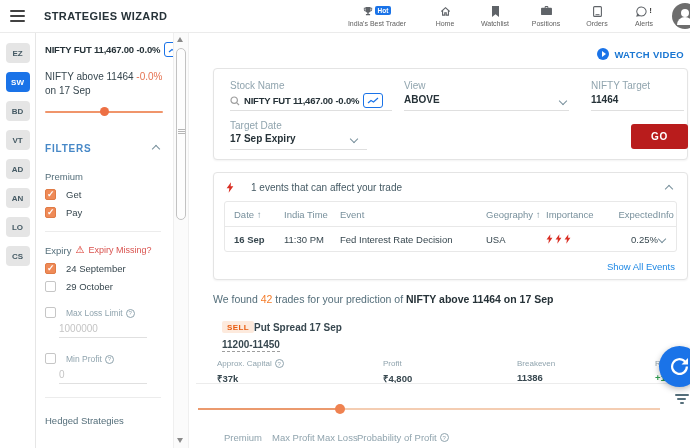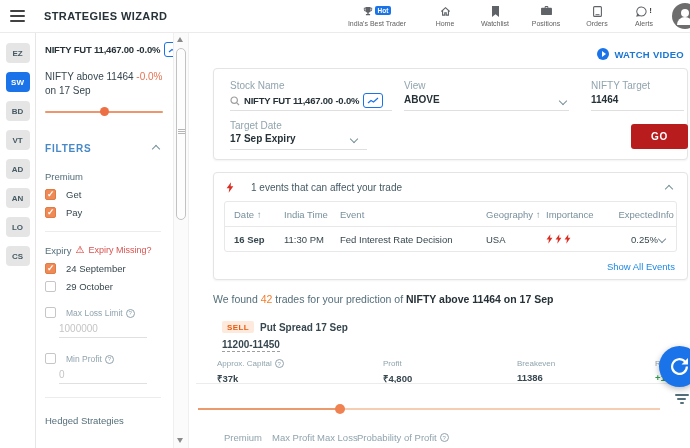--- a/index.html
+++ b/index.html
@@ -88,21 +88,21 @@
   .c-right{text-align:right}
   .c-info{display:flex;justify-content:flex-end;align-items:center;padding-right:2px}
   .bolts{display:flex;gap:2px;align-items:center}
   .showall{position:absolute;right:12px;bottom:7px;color:#1e88e5;font-size:9.5px;cursor:pointer}
 
   .found{position:absolute;left:25px;top:261px;font-size:10.5px;color:#546e7a}
   .found .cnt{color:#f57c29}
   .found .emp{color:#263238;font-weight:bold}
 
   .trade{position:absolute;left:25px;top:289px;right:0;height:62px}
-  .t-head{display:flex;align-items:center;gap:6px;margin-left:9px}
+  .t-head{display:flex;align-items:center;margin-left:9px}
   .sell{background:#fdeadd;color:#e8590c;font-size:8px;font-weight:bold;padding:1.5px 5px;border-radius:2px;letter-spacing:.4px}
   .t-name{font-size:10px;font-weight:bold;color:#37474f}
   .strikes{display:inline-block;margin:6px 0 0 9px;font-size:10px;font-weight:bold;color:#37474f;border-bottom:1px dashed #9e9e9e;padding-bottom:1px;cursor:pointer}
   .metrics{position:relative;height:28px;margin-top:7px}
   .metric{position:absolute;top:0}
   .m-label{display:flex;align-items:center;gap:3px;font-size:8px;color:#90a4ae;white-space:nowrap}
   .m-val{margin-top:4px;font-size:9.5px;font-weight:bold;color:#37474f}
   .m-val.pos{color:#2e9e4f}
   .hdiv{position:absolute;left:8px;right:0;top:351px;height:1px;background:#ececec}
 

